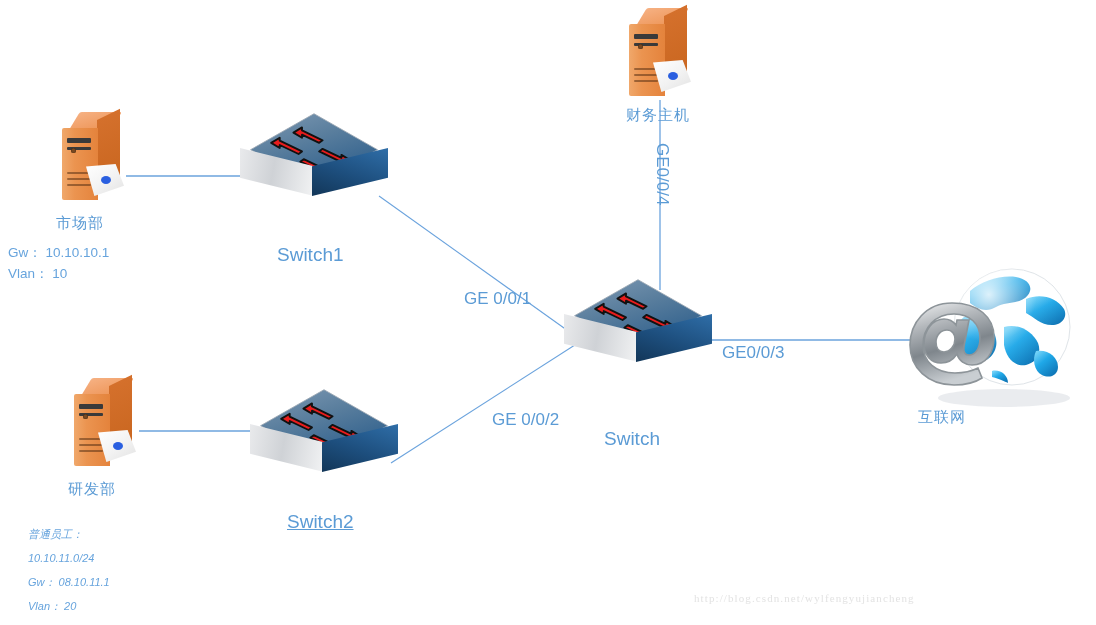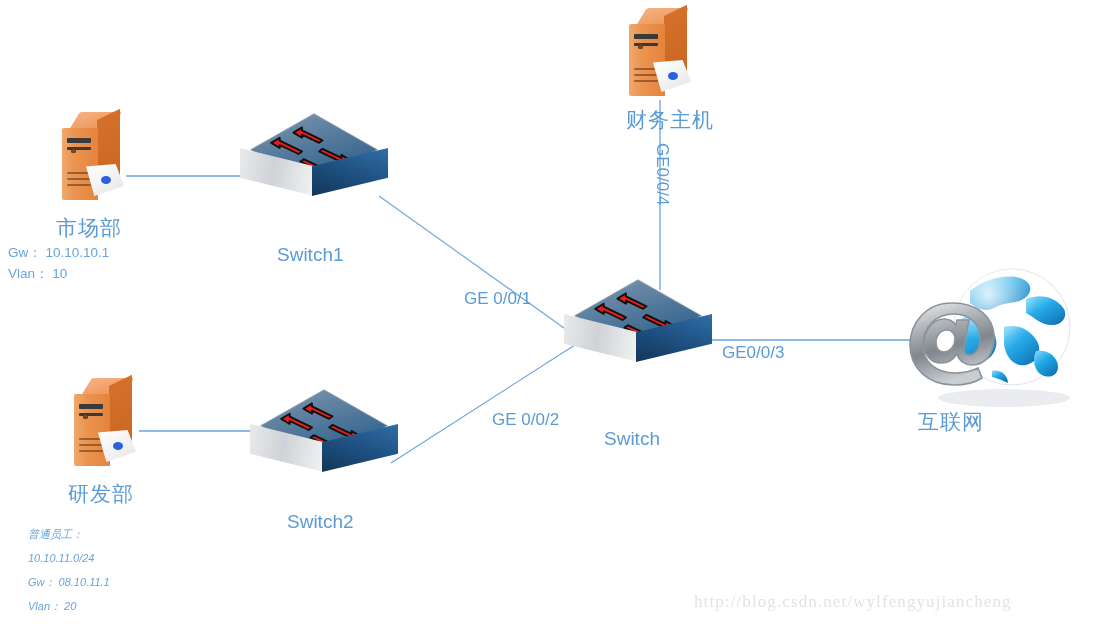--- a/index.html
+++ b/index.html
@@ -121,21 +121,21 @@
     width: 176px; height: 146px;
   }
   
   .node-label {
     position: absolute;
     color: #5b9bd5;
     white-space: nowrap;
     font-family: "Liberation Sans", sans-serif;
   }
   .label-cn {
-    font-size: 21px;
+    font-size: 15px;
     letter-spacing: 1px;
     text-align: right;
   }
   .label-en {
     font-size: 19px;
   }
   .info-block {
     position: absolute;
     color: #67a4dd;
     font-size: 13.5px;
@@ -153,21 +153,21 @@
     font-size: 17px;
     white-space: nowrap;
   }
   .port-label.vertical {
     transform: rotate(90deg);
     transform-origin: left top;
   }
   .watermark {
     position: absolute;
     color: #e3e3e3;
-    font-size: 17px;
+    font-size: 11px;
     letter-spacing: 1.1px;
     font-family: "Liberation Serif", serif;
     white-space: nowrap;
   }
 </style>
 </head>
 <body>
 
 <div id="canvas">
 
@@ -256,21 +256,21 @@
           <path d="M62,30 L52,24 L62,18 L62,21.5 L86,33 L82,36 L62,26.5 Z"></path>
           <path d="M36,42 L26,36 L36,30 L36,33.5 L62,46 L58,49 L36,38.5 Z"></path>
           <path d="M108,50 L118,56 L108,62 L108,58.5 L82,46 L86,43 L108,53.5 Z"></path>
           <path d="M86,62 L96,68 L86,74 L86,70.5 L60,58 L64,55 L86,65.5 Z"></path>
         </g>
       </svg>
       <div class="sw-frontleft"></div>
       <div class="sw-frontright"></div>
     </div>
   </div>
-  <div class="node-label label-en" style="left:287px; top:511px;">Switch2</div>
+  <div class="node-label label-en" style="left:287px; top:511px;text-decoration:underline;">Switch2</div>
 
   <div class="node" style="left:70px; top:378px;">
     <div class="server-icon">
       <div class="srv-top"></div>
       <div class="srv-side"></div>
       <div class="srv-front">
         <div class="srv-slot" style="left:5px; top:10px; width:24px; height:5px;"></div>
         <div class="srv-slot" style="left:5px; top:19px; width:24px; height:3px;"></div>
         <div class="srv-vent" style="left:5px; top:44px; width:24px;"></div>
         <div class="srv-vent" style="left:5px; top:50px; width:24px;"></div>

